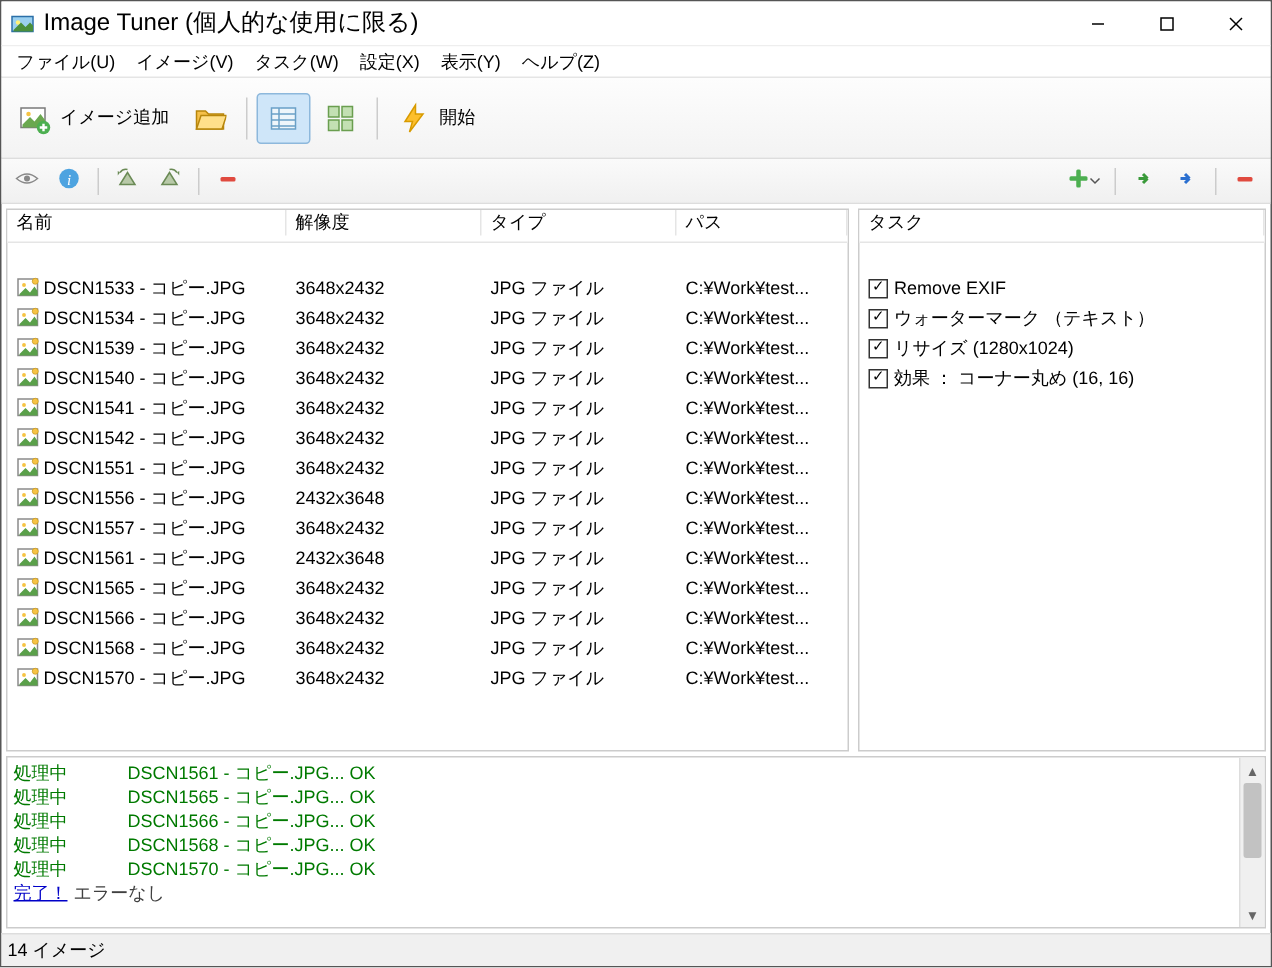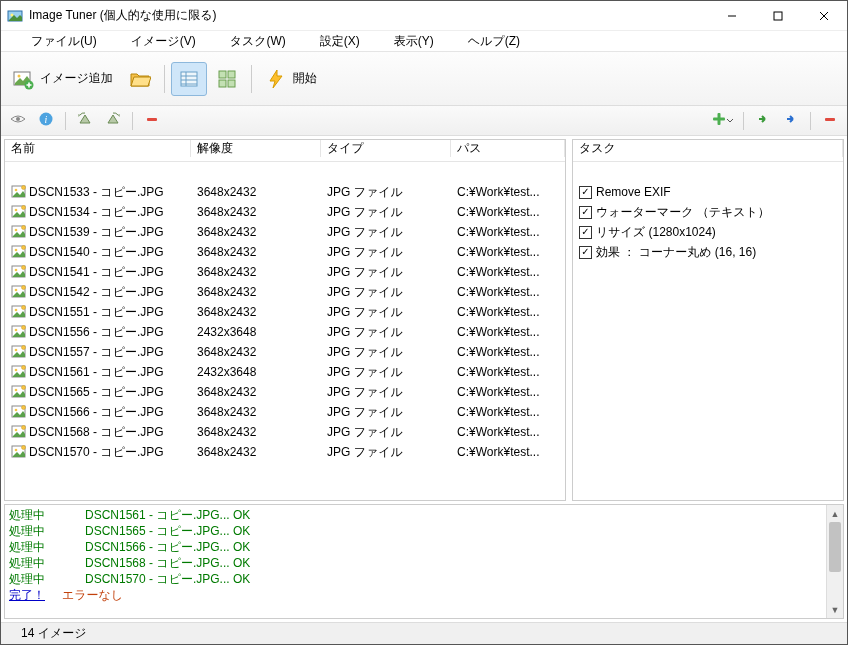--- a/index.html
+++ b/index.html
@@ -21,33 +21,33 @@
   }
   
   .titlebar {
     height: 30px;
     display: flex;
     align-items: center;
     background: #fff;
     border-bottom: 1px solid #eee;
   }
   .titlebar .app-icon { width: 16px; height: 16px; margin: 0 6px; display: flex; align-items: center; justify-content: center; }
-  .titlebar .title { flex: 1; font-size: 12px; }
+  .titlebar .title { flex: 1; font-size: 16px; }
   .winbtns { display: flex; }
   .winbtn { width: 46px; height: 30px; display: flex; align-items: center; justify-content: center; }
   
   .menubar {
     height: 20px;
     display: flex;
     align-items: center;
     padding: 0 4px;
     gap: 2px;
     background: #fff;
   }
-  .menubar .menuitem { padding: 1px 6px; margin-left: 20px; }
+  .menubar .menuitem { padding: 1px 6px; }
   
   .toolbar {
     height: 55px;
     display: flex;
     align-items: center;
     padding: 2px 4px;
     gap: 2px;
     background: linear-gradient(#fdfdfd, #f3f3f3);
     border-top: 1px solid #e5e5e5;
     border-bottom: 1px solid #ddd;
@@ -145,33 +145,33 @@
     margin: 0 3px 3px 3px;
     border: 1px solid #ccc;
     display: flex;
     background: #fff;
   }
   .logtext { flex: 1; padding: 2px 4px; overflow: hidden; font-size: 12px; line-height: 16px; }
   .logline { white-space: nowrap; }
   .logline .proc { color: #007a00; display:inline-block; width: 76px; }
   .logline .msg  { color: #007a00; margin-top: 12px; }
   .logdone .d { color: #0000c8; text-decoration: underline; }
-  .logdone .e { color: #c2410c; margin-left: 17px; }
+  .logdone .e { color: #404040; margin-left: 4px; }
   .vscroll { width: 17px; background: #f0f0f0; border-left: 1px solid #ddd; display:flex; flex-direction:column; }
   .vscroll .arrow { height: 17px; display:flex; align-items:center; justify-content:center; color:#666; font-size:9px; }
   .vscroll .track { flex:1; position:relative; }
   .vscroll .thumb { position:absolute; left:2px; right:2px; top:0; height:50px; background:#c2c2c2; border-radius:2px; }
   
   .statusbar {
     height: 22px;
     background: #f0f0f0;
     border-top: 1px solid #ddd;
     display: flex;
     align-items: center;
-    padding: 0 20px;
+    padding: 0 4px;
     font-size: 12px;
   }
 </style>
 </head>
 <body>
 
 <div class="window">
 
   <div class="titlebar">
     <span class="app-icon">

